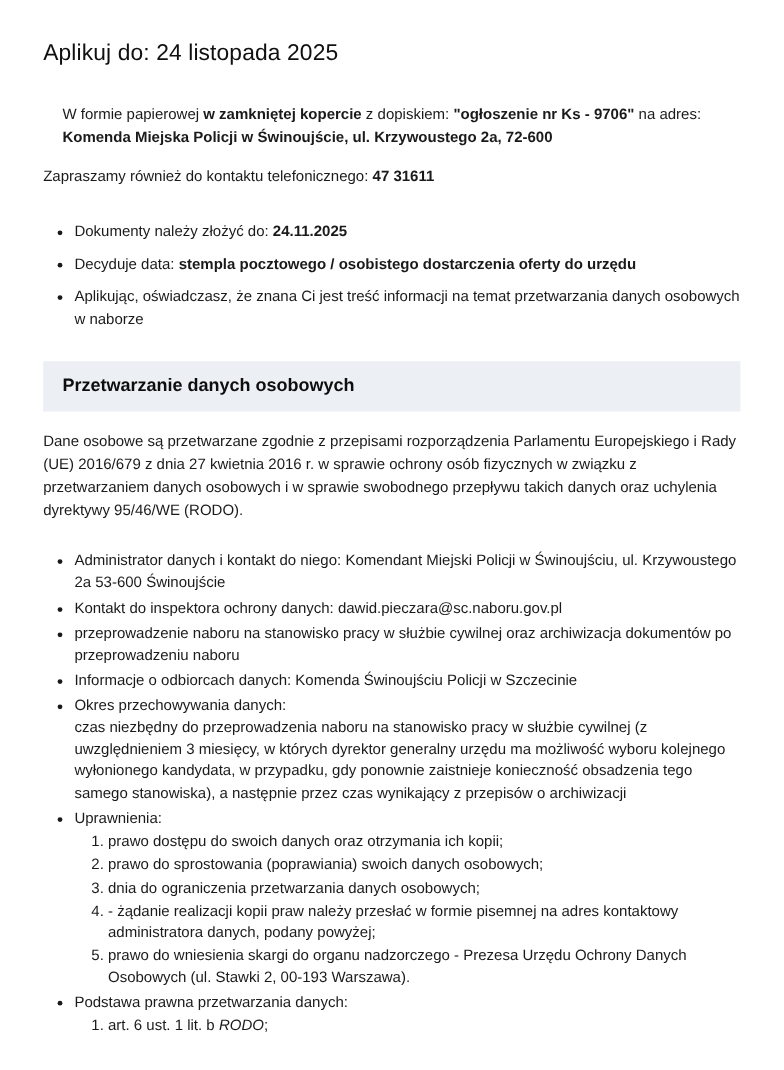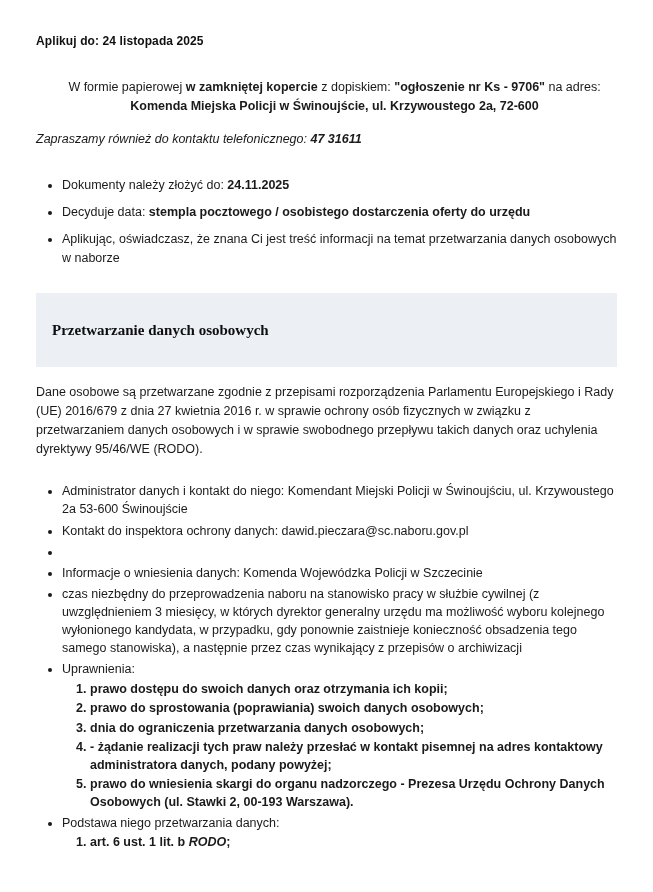--- a/index.html
+++ b/index.html
@@ -8,66 +8,64 @@
     width: 653px;
     font-family: "Liberation Sans", sans-serif;
     color: #1a1a1a;
   }
   .page {
     width: 653px;
     min-height: 892px;
     padding: 34px 36px 18px 36px;
   }
   h1.apply-heading {
-    font-size: 12px;
-    font-weight: 700;
+    font-size: 19px;
+    font-weight: 400;
     color: #101010;
     margin: 0 0 30px 0;
     letter-spacing: 0.1px;
   }
   p, li { font-size: 12.5px; line-height: 1.5; }
-  .p-paper { margin: 0 0 14px 16px; text-align: center; }
-  .p-phone { margin: 0 0 28px 0; font-style: italic; }
+  .p-paper { margin: 0 0 14px 16px; }
+  .p-phone { margin: 0 0 28px 0; }
   b, .bold { font-weight: 700; }
   i, .italic { font-style: italic; }
 
   ul.deadline-list {
     list-style: disc outside;
     margin: 14px 0 26px 0;
     padding-left: 26px;
   }
   ul.deadline-list > li { margin: 0 0 8px 0; }
   ul.deadline-list > li:last-child { margin-bottom: 0; }
 
   .section-header {
     background: #eceff4;
-    padding: 28px 16px;
+    padding: 12px 16px;
     margin: 0 0 16px 0;
-    font-family: Liberation Serif, serif;
   }
   .section-header .section-title {
     font-size: 15px;
     font-weight: 700;
     color: #0e0e0e;
   }
 
   .p-intro { margin: 0 0 24px 0; }
 
   ul.rodo-list {
     list-style: disc outside;
     margin: 0;
     padding-left: 26px;
   }
   ul.rodo-list > li { margin: 0 0 3px 0; line-height: 1.45; }
 
   ol.sub-ol {
     list-style: decimal outside;
     margin: 2px 0 2px 0;
     padding-left: 28px;
-    font-weight: bold;
   }
   ol.sub-ol > li { margin: 0 0 2px 0; line-height: 1.4; }
   .sub-note { line-height: 1.4; }
 </style>
 </head>
 <body>
 
 <div class="page">
 
   <h1 class="apply-heading">Aplikuj do: 24 listopada 2025</h1>
@@ -88,43 +86,45 @@
 
   <p class="p-intro">Dane osobowe są przetwarzane zgodnie z przepisami rozporządzenia Parlamentu Europejskiego i Rady (UE) 2016/679 z dnia 27 kwietnia 2016 r. w sprawie ochrony osób fizycznych w związku z przetwarzaniem danych osobowych i w sprawie swobodnego przepływu takich danych oraz uchylenia dyrektywy 95/46/WE (RODO).</p>
 
   <ul class="rodo-list">
 
     <li>Administrator danych i kontakt do niego: Komendant Miejski Policji w Świnoujściu, ul. Krzywoustego 2a 53-600 Świnoujście</li>
 
     <li><span>Kontakt do inspektora ochrony danych: </span><span>dawid.pieczara@sc.naboru.gov.pl</span></li>
 
     <li>
+      <div>przeprowadzenie naboru na stanowisko pracy w służbie cywilnej oraz archiwizacja dokumentów po przeprowadzeniu naboru</div>
     </li>
 
-    <li>Informacje o wniesienia danych: Komenda Wojewódzka Policji w Szczecinie</li>
+    <li>Informacje o odbiorcach danych: Komenda Świnoujściu Policji w Szczecinie</li>
 
     <li>
+      <div>Okres przechowywania danych:</div>
       <div>czas niezbędny do przeprowadzenia naboru na stanowisko pracy w służbie cywilnej (z uwzględnieniem 3 miesięcy, w których dyrektor generalny urzędu ma możliwość wyboru kolejnego wyłonionego kandydata, w przypadku, gdy ponownie zaistnieje konieczność obsadzenia tego samego stanowiska), a następnie przez czas wynikający z przepisów o archiwizacji</div>
     </li>
 
     <li>
       <div>Uprawnienia:</div>
       <ol class="sub-ol">
         <li>prawo dostępu do swoich danych oraz otrzymania ich kopii;</li>
         <li>prawo do sprostowania (poprawiania) swoich danych osobowych;</li>
         <li>dnia do ograniczenia przetwarzania danych osobowych;</li>
         <li>
-          <div class="sub-note">- żądanie realizacji tych praw należy przesłać w kontakt pisemnej na adres kontaktowy administratora danych, podany powyżej;</div>
+          <div class="sub-note">- żądanie realizacji kopii praw należy przesłać w formie pisemnej na adres kontaktowy administratora danych, podany powyżej;</div>
         </li>
         <li>prawo do wniesienia skargi do organu nadzorczego - Prezesa Urzędu Ochrony Danych Osobowych (ul. Stawki 2, 00-193 Warszawa).</li>
       </ol>
     </li>
 
     <li>
-      <div>Podstawa niego przetwarzania danych:</div>
+      <div>Podstawa prawna przetwarzania danych:</div>
       <ol class="sub-ol">
         <li><span>art. 6 ust. 1 lit. b </span><i>RODO</i><span>;</span></li>
 
       </ol>
     </li>
 
   </ul>
 
 </div>
 

